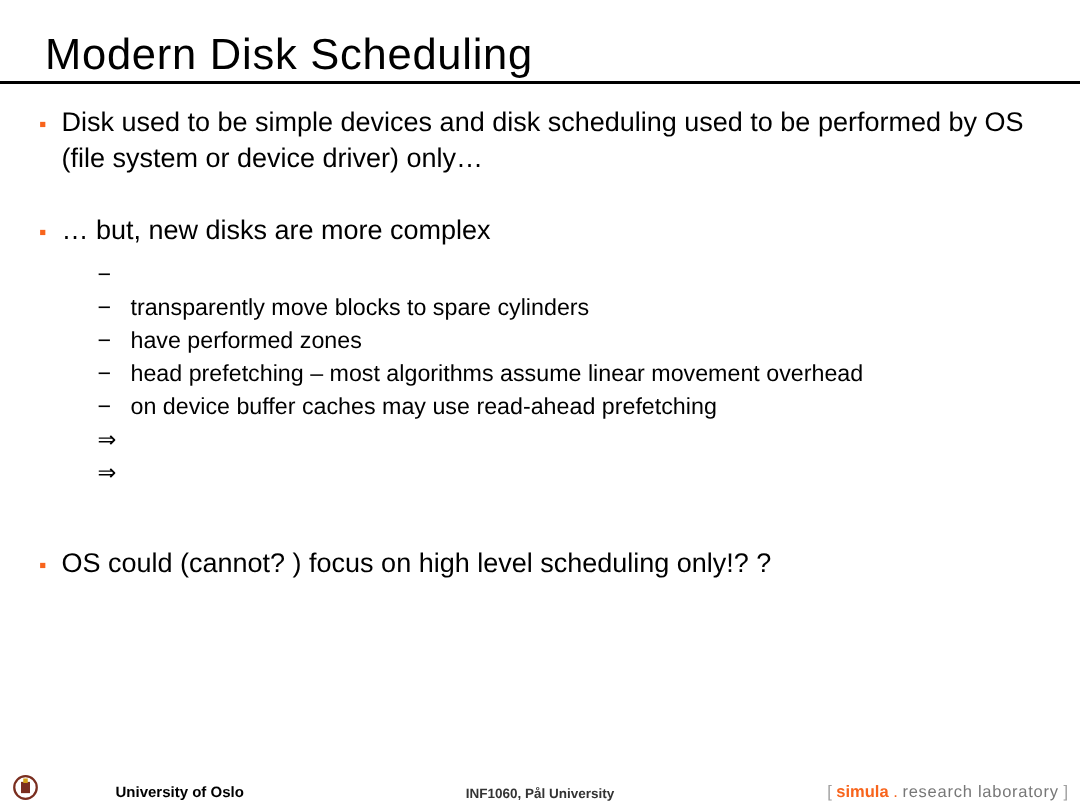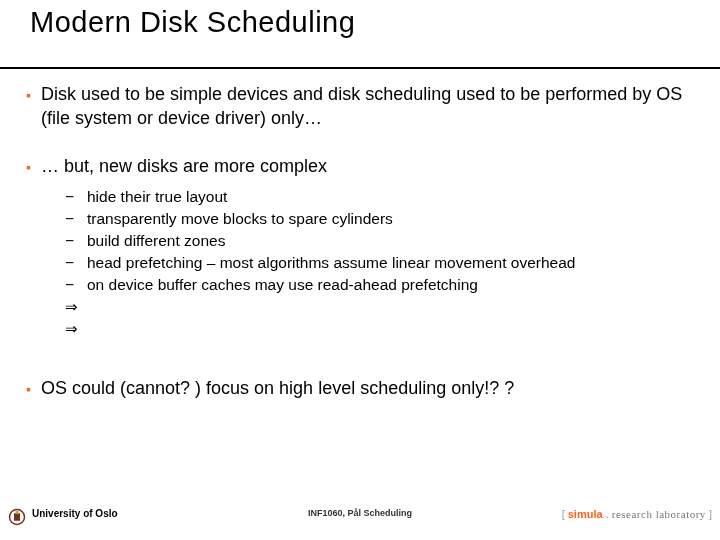--- a/index.html
+++ b/index.html
@@ -1,39 +1,39 @@
 <!DOCTYPE html>
 <html><head>
 <meta charset="utf-8">
 <style>
   * { margin: 0; padding: 0; box-sizing: border-box; }
   html, body { width: 720px; height: 540px; font-family: Verdana, Geneva, sans-serif; background: #fff; color: #000; overflow: hidden; }
   .slide { position: relative; width: 720px; height: 540px; }
-  .title-bar { display: flex; align-items: flex-start; height: 69px; border-bottom: 2px solid #000; }
+  .title-bar { display: flex; align-items: flex-end; height: 56px; border-bottom: 2px solid #000; }
   .accent { width: 14px; background: #fa7e2a; }
   .spacer { width: 6px; }
   .divider { width: 2px; background: #000; }
   .title-text { padding: 6px 10px 0 8px; font-size: 29px; font-weight: 400; letter-spacing: .5px; }
   .body { padding: 14px 26px 0 26px; }
   .top-bullet { display: flex; gap: 10px; margin-bottom: 24px; font-size: 18px; line-height: 1.32; }
   .sq { color: #f8641c; font-size: 14px; line-height: 24px; }
   .sub-list { margin: 8px 0 0 24px; }
   .sub-item { display: flex; gap: 8px; font-size: 15.5px; line-height: 1.42; }
   .dash { min-width: 14px; text-align: left; }
   .arrow { min-width: 14px; color: #000; font-size: 15px; line-height: 1.42; }
   .gap-lg { margin-bottom: 38px; }
-  .footer { position: absolute; bottom: 6px; left: 0; right: 0; height: 26px; display: flex; align-items: flex-start; padding: 0 8px; }
+  .footer { position: absolute; bottom: 6px; left: 0; right: 0; height: 26px; display: flex; align-items: flex-end; padding: 0 8px; gap: 45px; }
   .crest { width: 18px; height: 18px; }
   .uio { font-size: 10px; font-weight: 700; margin-left: 6px; }
   .course { position: absolute; left: 50%; transform: translateX(-50%); font-size: 9px; font-weight: 700; color: #333; }
   .lab { margin-left: auto; font-size: 11px; font-weight: 400; }
   .lab .br { color: #a0a0a0; }
   .lab .sim { color: #f8641c; font-weight: 700; }
   .lab .dot { color: #f8641c; }
-  .lab .rl { color: #777; letter-spacing: .5px; font-family: Liberation Serif, serif; }
+  .lab .rl { color: #777; letter-spacing: .5px; }
 </style>
 </head>
 <body>
 
 <div class="slide">
 
   <div class="title-bar">
     <div class="accent"></div>
     <div class="spacer"></div>
     <div class="divider"></div>
@@ -47,29 +47,28 @@
       <span>Disk used to be simple devices and disk scheduling used to be performed by OS (file system or device driver) only…</span>
     </div>
 
     <div class="top-bullet" style="margin-bottom:0">
       <span class="sq">▪</span>
       <div style="flex:1">
         <span>… but, new disks are more complex</span>
         <div class="sub-list">
           <div class="sub-item">
               <span class="dash">−</span>
-              <span>hide their true layout</span>
             </div>
           <div class="sub-item">
               <span class="dash">−</span>
               <span>transparently move blocks to spare cylinders</span>
             </div>
           <div class="sub-item">
               <span class="dash">−</span>
-              <span>build different zones</span>
+              <span>have performed zones</span>
             </div>
           <div class="sub-item">
               <span class="dash">−</span>
               <span>head prefetching – most algorithms assume linear movement overhead</span>
             </div>
           <div class="sub-item">
               <span class="dash">−</span>
               <span>on device buffer caches may use read-ahead prefetching</span>
             </div>
           <div class="sub-item">
@@ -91,19 +90,19 @@
 
   </div>
 
   <div class="footer">
     <svg class="crest" viewBox="0 0 24 24">
       <circle cx="12" cy="12" r="10" fill="#fff" stroke="#7a2e1f" stroke-width="2"></circle>
       <rect x="8" y="7" width="8" height="10" fill="#7a2e1f"></rect>
       <rect x="10" y="4" width="4" height="4" fill="#d4a017"></rect>
     </svg>
     <span class="uio">University of Oslo</span>
-    <span class="course">INF1060, Pål Scheduling</span>
+    <span class="course">INF1060, Pål University</span>
     <span class="lab">
       <span class="br">[ </span><span class="sim">simula</span><span class="dot"> . </span><span class="rl">research laboratory</span><span class="br"> ]</span>
     </span>
   </div>
 
 </div>
 
 </body></html>

